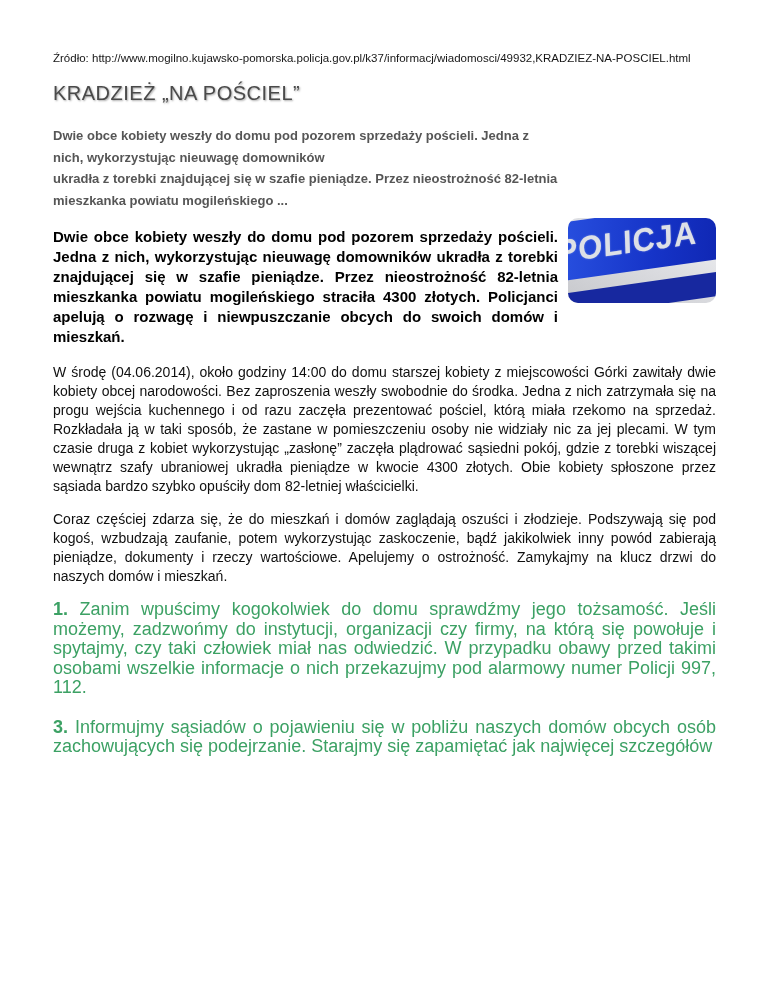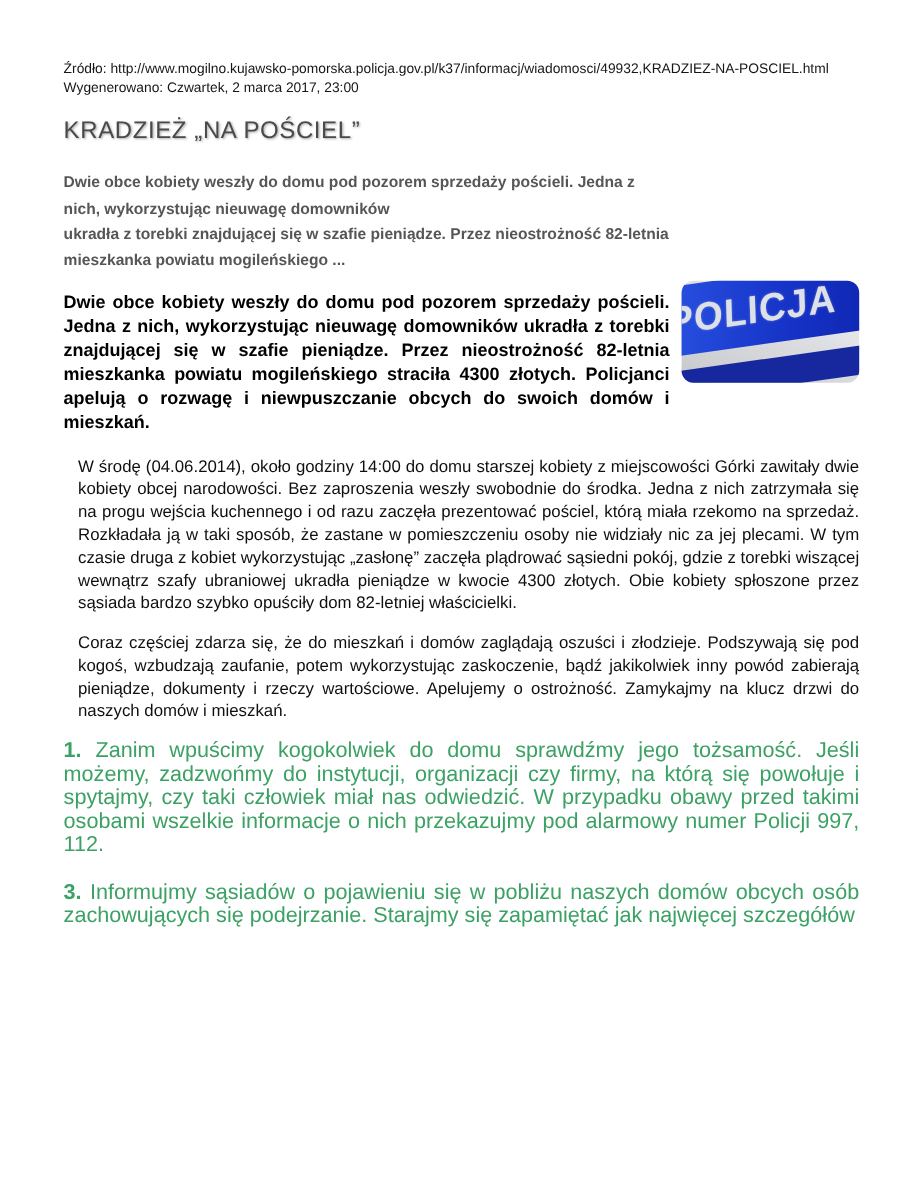--- a/index.html
+++ b/index.html
@@ -84,21 +84,21 @@
     width:210px;height:24px;
     background:#17289f;
     transform:rotate(-8deg);
     transform-origin:left center;
   }
   .body-par{
     font-size:14px;
     line-height:19px;
     color:#0f0f0f;
     text-align:justify;
-    margin:0 0 14px 12px;
+    margin:0 0 14px 0;
   }
   .clear{clear:both;}
   .remember-heading{
     font-size:14.5px;
     font-weight:bold;
     margin:40px 0 32px 0;
   }
   .remember-item{
     font-size:18px;
     line-height:19.5px;
@@ -107,21 +107,20 @@
   }
   .remember-item b{font-weight:bold;}
 </style>
 </head>
 <body>
 
 <div class="page">
 
 
   <p class="meta">Źródło: http://www.mogilno.kujawsko-pomorska.policja.gov.pl/k37/informacj/wiadomosci/49932,KRADZIEZ-NA-POSCIEL.html</p>
-  <p class="meta">Wygenerowano: Czwartek, 2 marca 2017, 23:00</p>
 
   <h2 class="article-title">KRADZIEŻ „NA POŚCIEL”</h2>
 
   <p class="lead">Dwie obce kobiety weszły do domu pod pozorem sprzedaży pościeli. Jedna z
 nich, wykorzystując nieuwagę domowników
 ukradła z torebki znajdującej się w szafie pieniądze. Przez nieostrożność 82-letnia
 mieszkanka powiatu mogileńskiego ...</p>
 
   <div>
     <div class="photo">

